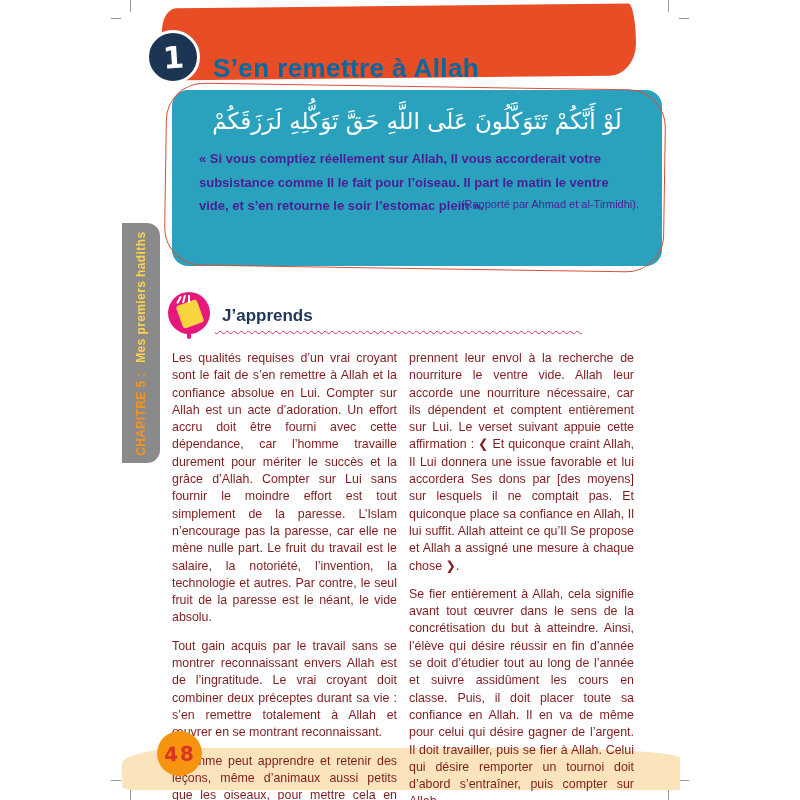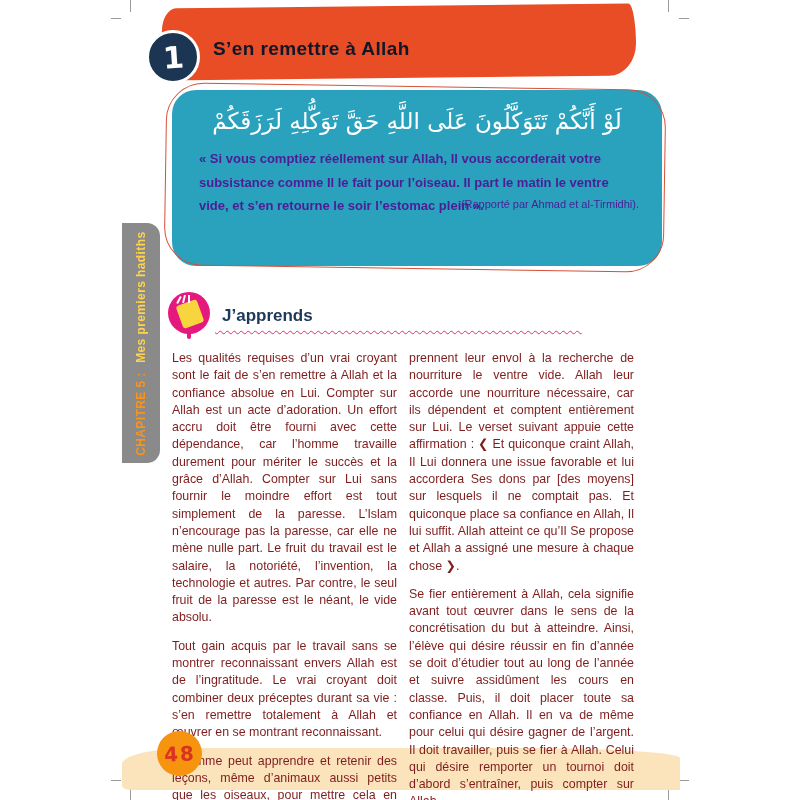--- a/index.html
+++ b/index.html
@@ -19,42 +19,42 @@
   .chapter-number-badge {
     position:absolute; left:146px; top:30px; width:54px; height:54px;
     background:#1B3553; border:3px solid #ffffff; border-radius:50%;
     display:flex; align-items:center; justify-content:center; z-index:3;
   }
   .chapter-number-badge span {
     color:#ffffff; font-weight:bold; font-size:30px; transform:rotate(-4deg);
     font-family:"DejaVu Sans", sans-serif;
   }
   .header-title {
-    position:absolute; left:213px; top:38px; z-index:2;
-    color:#0f172a; font-weight:bold; font-size:19px; letter-spacing:0.4px;
+    position:absolute; left:213px; top:53px; z-index:2;
+    color:#0369a1; font-weight:bold; font-size:26px; letter-spacing:0.4px;
   }
 
   
   .sidebar-tab {
     position:absolute; left:122px; top:223px; width:38px; height:240px;
     background:#8A8A8A; border-radius:0 13px 13px 0;
     display:flex; align-items:center; justify-content:center; z-index:1;
   }
   .sidebar-tab .vtext {
     writing-mode:vertical-rl; transform:rotate(180deg);
     font-size:12px; font-weight:bold; letter-spacing:0.4px; white-space:nowrap;
     display:flex; align-items:center; gap:10px;
   }
   .chapter-label { color:#F7941E; }
   .book-title { color:#FFD24D; }
 
   
   .hadith-box {
     position:absolute; left:172px; top:90px; width:490px; height:176px;
-    background:#2AA2BE; border-radius:24px; z-index:2;
+    background:#2AA2BE; border-radius:16px; z-index:2;
   }
   .hadith-box::before {
     content:""; position:absolute; left:-7px; top:-4px; right:-3px; bottom:-3px;
     border:1.6px solid #D65038; border-radius:38px; transform:rotate(0.9deg);
     pointer-events:none;
   }
   .arabic {
     padding-top:11px; text-align:center; color:#ffffff; direction:rtl;
     font-size:23px; line-height:40px; font-family:"DejaVu Sans", sans-serif;
   }

